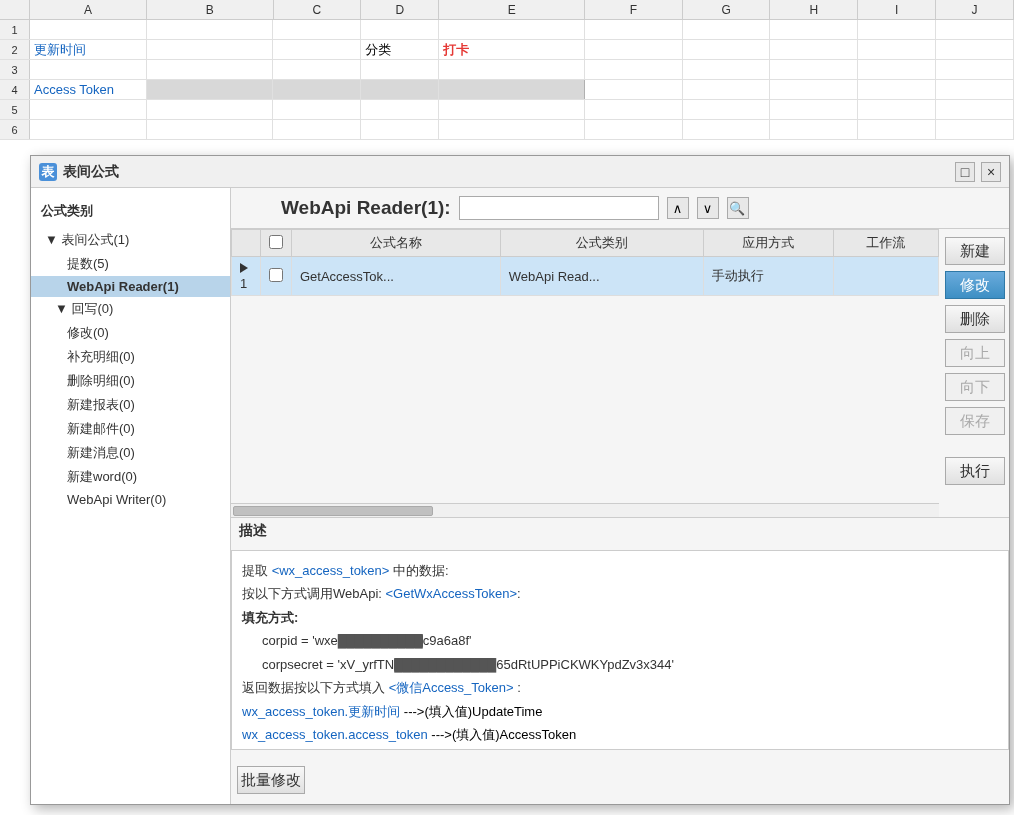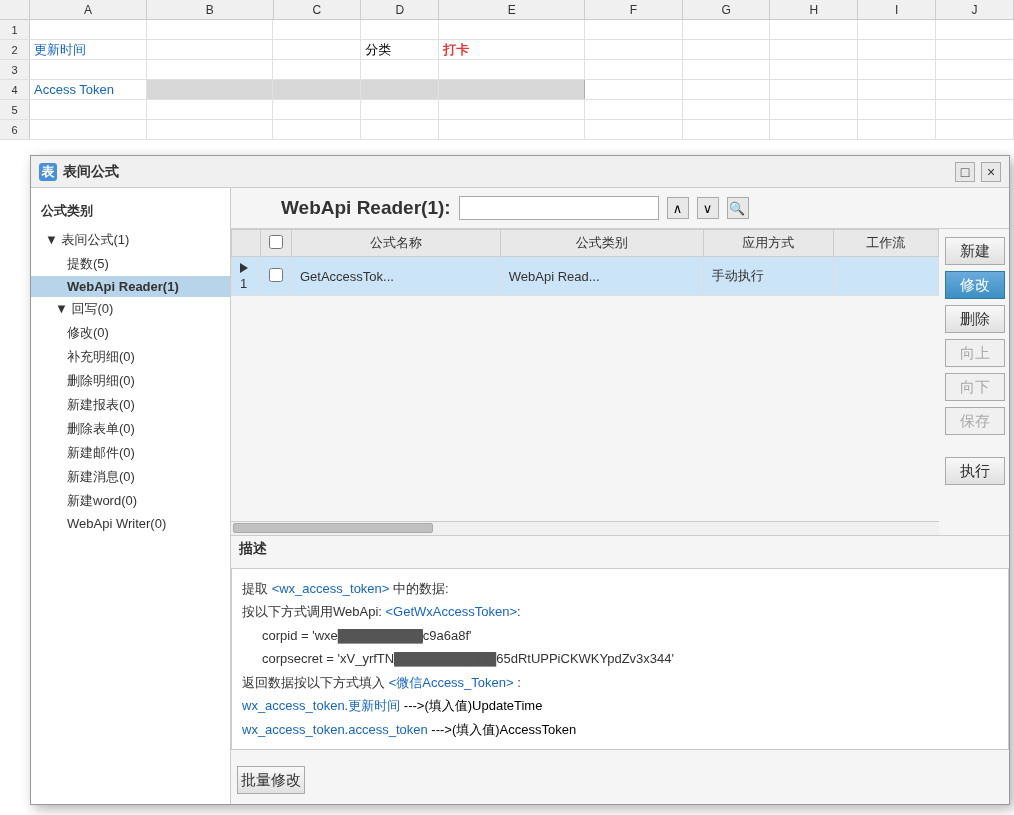--- a/index.html
+++ b/index.html
@@ -450,21 +450,20 @@
     <div class="left-panel">
       <div class="left-panel-header">公式类别</div>
       <div class="tree-item indent0">▼ 表间公式(1)</div>
       <div class="tree-item indent2">提数(5)</div>
       <div class="tree-item indent2 active-item">WebApi Reader(1)</div>
       <div class="tree-item indent1">▼ 回写(0)</div>
       <div class="tree-item indent2">修改(0)</div>
       <div class="tree-item indent2">补充明细(0)</div>
       <div class="tree-item indent2">删除明细(0)</div>
       <div class="tree-item indent2">新建报表(0)</div>
-      <div class="tree-item indent2">删除表单(0)</div>
       <div class="tree-item indent2">新建邮件(0)</div>
       <div class="tree-item indent2">新建消息(0)</div>
       <div class="tree-item indent2">新建word(0)</div>
       <div class="tree-item indent2">WebApi Writer(0)</div>
     </div>
 
     <div class="right-panel">
 
       <div class="right-toolbar">
         <span class="toolbar-label">WebApi Reader(1):</span>
@@ -524,20 +523,23 @@
       <div class="description-area">
         <div style="flex:1; display:flex; flex-direction:column; padding: 0 0 0 0;">
           <div style="padding: 4px 8px; font-weight:bold; font-size:14px; color:#333;">描述</div>
           <div class="description-box">
             <div>
               <span class="desc-text">提取 </span><span class="desc-highlight">&lt;wx_access_token&gt;</span><span class="desc-text"> 中的数据:</span>
             </div>
             <div>
               <span class="desc-text">按以下方式调用WebApi: </span><span class="desc-highlight">&lt;GetWxAccessToken&gt;</span><span class="desc-text">:</span>
             </div>
+            <div>
+              <span style="font-weight:bold; color:#333;">填充方式:</span>
+            </div>
             <div style="padding-left:20px;">
               <span class="desc-text">corpid = 'wxe</span><span style="background:#555; color:#555; border-radius:2px; font-size:12px;">██████████</span><span class="desc-text">c9a6a8f'</span>
             </div>
             <div style="padding-left:20px;">
               <span class="desc-text">corpsecret = 'xV_yrfTN</span><span style="background:#555; color:#555; border-radius:2px; font-size:12px;">████████████</span><span class="desc-text">65dRtUPPiCKWKYpdZv3x344'</span>
             </div>
             <div>
               <span class="desc-text">返回数据按以下方式填入 </span><span class="desc-highlight">&lt;微信Access_Token&gt;</span><span class="desc-text"> :</span>
             </div>
             <div>

